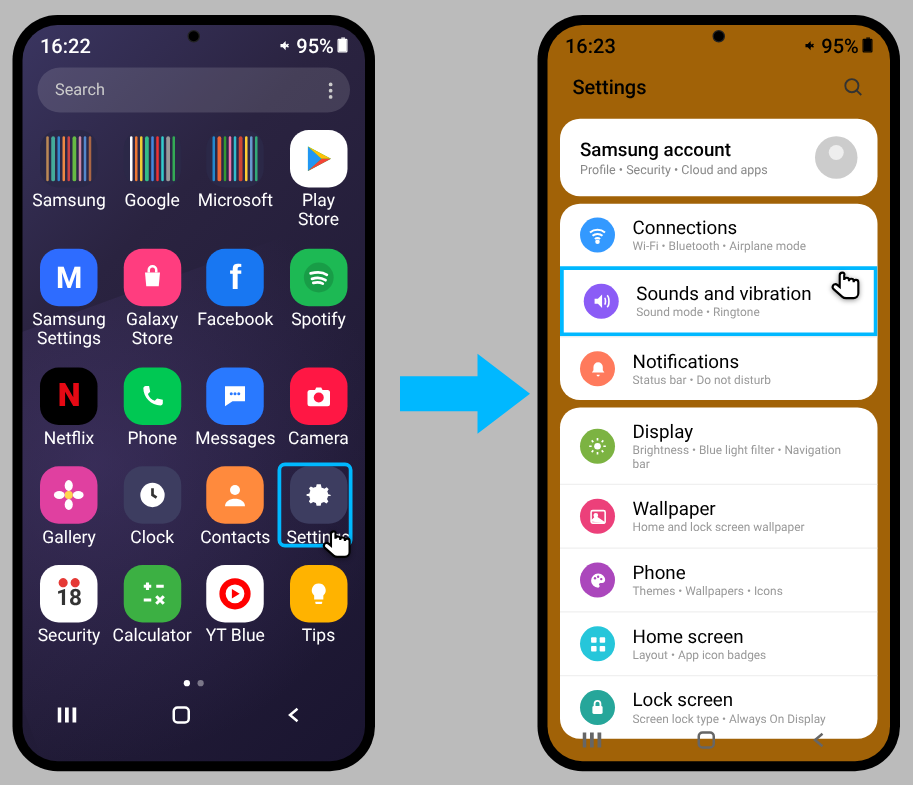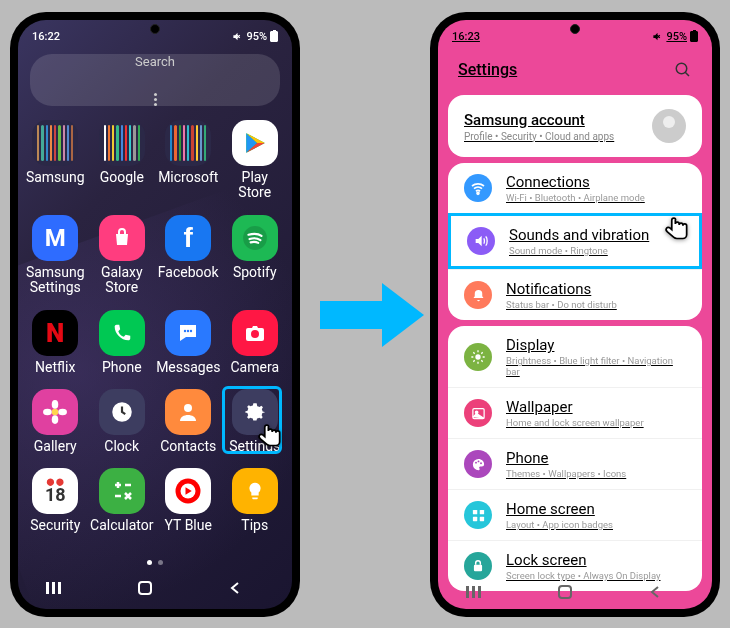--- a/index.html
+++ b/index.html
@@ -29,42 +29,41 @@
   .screen-dark {
     background: linear-gradient(135deg, #3a3560 0%, #2a2340 30%, #1a1530 100%);
   }
   .screen-dark::after{
     content:""; position:absolute; left:-40px; top:200px; width:400px; height:400px;
     background: radial-gradient(circle at 30% 30%, rgba(90,70,140,.35), transparent 60%);
     transform: rotate(-20deg);
     pointer-events:none;
   }
   .screen-light {
-    background: #ec4899;
-    text-decoration: underline;
+    background: #a16207;
   }
   .camera {
     position: absolute; top: 12px; left:50%; transform:translateX(-50%);
     width:10px; height:10px; background:#000; border-radius:50%;
     border:1px solid #222; z-index:30;
   }
   .status-bar {
     height: 28px; display:flex; align-items:center; justify-content:space-between;
-    padding: 4px 14px 0; font-size:11px; font-weight:500; position:relative; z-index:10;
+    padding: 4px 14px 0; font-size:16px; font-weight:500; position:relative; z-index:10;
   }
   .status-bar.dark { color:#fff; }
   .status-bar.light { color:#000; }
   .status-right { display:flex; align-items:center; gap:3px; }
   .batt { width:8px; height:11px; border:1px solid currentColor; border-radius:1px; position:relative; }
   .batt::before{content:"";position:absolute;top:-2px;left:2px;width:3px;height:1px;background:currentColor;}
   .batt::after{content:"";position:absolute;inset:0;background:currentColor;}
   .search-pill {
-    margin: 6px 12px; height:52px; background:rgba(255,255,255,.13);
+    margin: 6px 12px; height:36px; background:rgba(255,255,255,.13);
     border-radius:22px; display:flex; align-items:center; justify-content:space-between;
-    padding:0 14px; color:#ccc; font-size:13px; position:relative; z-index:10;flex-direction:column;
+    padding:0 14px; color:#ccc; font-size:13px; position:relative; z-index:10;
   }
   .vdots { display:flex; flex-direction:column; gap:2px; }
   .vdots span{width:3px;height:3px;background:#ccc;border-radius:50%;}
   .app-grid { padding: 8px 4px; position:relative; z-index:10; }
   .app-row { display:flex; justify-content:space-around; margin-bottom:14px; }
   .app { width:60px; display:flex; flex-direction:column; align-items:center; gap:4px; position:relative;}
   .app .ic { width:46px; height:46px; border-radius:15px; display:flex; align-items:center; justify-content:center; font-size:22px; color:#fff; }
   .app .lbl { color:#fff; font-size:14px; text-align:center; line-height:1.1; max-width:66px;}
   .folder { background:#2b2847; display:grid; grid-template-columns:1fr 1fr 1fr; grid-template-rows:1fr 1fr 1fr; gap:2px; padding:5px; }
   .folder .mini{width:100%;height:100%;border-radius:3px;}

